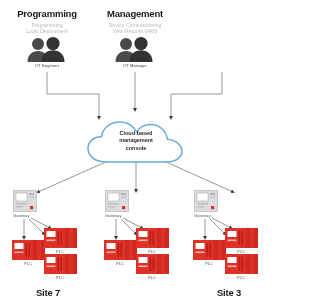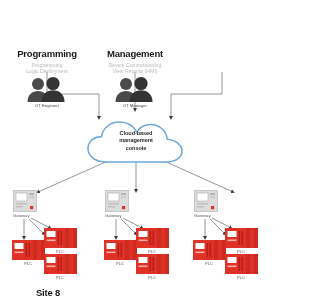--- a/index.html
+++ b/index.html
@@ -6,21 +6,21 @@
   body{
     width:271px;height:300px;
     background:#ffffff;
     font-family:"Liberation Sans","DejaVu Sans",sans-serif;
     overflow:hidden;
     position:relative;
   }
   #diagram{position:absolute;left:0;top:0;width:271px;height:300px;}
 
   
-  .role-col{position:absolute;width:90px;text-align:center;margin-top:40px;}
+  .role-col{position:absolute;width:90px;text-align:center;}
   .role-title{
     font-size:9.5px;font-weight:bold;color:#1a1a1a;
     letter-spacing:-0.2px;line-height:11px;white-space:nowrap;
   }
   .role-sub{
     font-size:5.2px;color:#b9b9b9;line-height:6.2px;
     margin-top:3px;font-weight:normal;
   }
   .role-sub span{display:block;}
   .role-people{height:26px;margin-top:2px;display:flex;align-items:flex-end;justify-content:center;}
@@ -192,21 +192,21 @@
       <rect x="2.5" y="3" width="9" height="6" fill="#ffffff"></rect>
       <rect x="2.5" y="11.5" width="9" height="1.6" fill="#f4b0ab"></rect>
       <rect x="13.5" y="3" width="1.6" height="14" fill="#b5201a"></rect>
       <rect x="16.5" y="3" width="1.6" height="14" fill="#b5201a"></rect>
       <rect x="21" y="0" width="4" height="20" fill="#cf2a21"></rect>
       <rect x="25" y="0" width="4" height="20" fill="#e03127"></rect>
       <rect x="29" y="0" width="4" height="20" fill="#cf2a21"></rect>
     </svg>
     <div class="plc-label" style="left:52px;top:85px;">PLC</div>
 
-    <div class="site-title">Site 8</div>
+    <div class="site-title">Site 7</div>
   </div>
 
   <div class="site" style="left:96px;top:190px;">
     <svg class="lyr" width="88" height="108">
       <defs>
         <marker id="ah2" markerWidth="5" markerHeight="5" refX="2.2" refY="2.2" orient="auto">
           <path d="M0,0 L4.4,2.2 L0,4.4 Z" fill="#3c3c3c"></path>
         </marker>
       </defs>
       <path d="M20,29 L20,48" stroke="#8a8a8a" stroke-width="0.9" fill="none" marker-end="url(#ah2)"></path>
@@ -315,15 +315,16 @@
       <rect x="2.5" y="3" width="9" height="6" fill="#ffffff"></rect>
       <rect x="2.5" y="11.5" width="9" height="1.6" fill="#f4b0ab"></rect>
       <rect x="13.5" y="3" width="1.6" height="14" fill="#b5201a"></rect>
       <rect x="16.5" y="3" width="1.6" height="14" fill="#b5201a"></rect>
       <rect x="21" y="0" width="4" height="20" fill="#cf2a21"></rect>
       <rect x="25" y="0" width="4" height="20" fill="#e03127"></rect>
       <rect x="29" y="0" width="4" height="20" fill="#cf2a21"></rect>
     </svg>
     <div class="plc-label" style="left:52px;top:85px;">PLC</div>
 
+    <div class="site-title">Site 3</div>
   </div>
 
 </div>
 
 </body></html>

